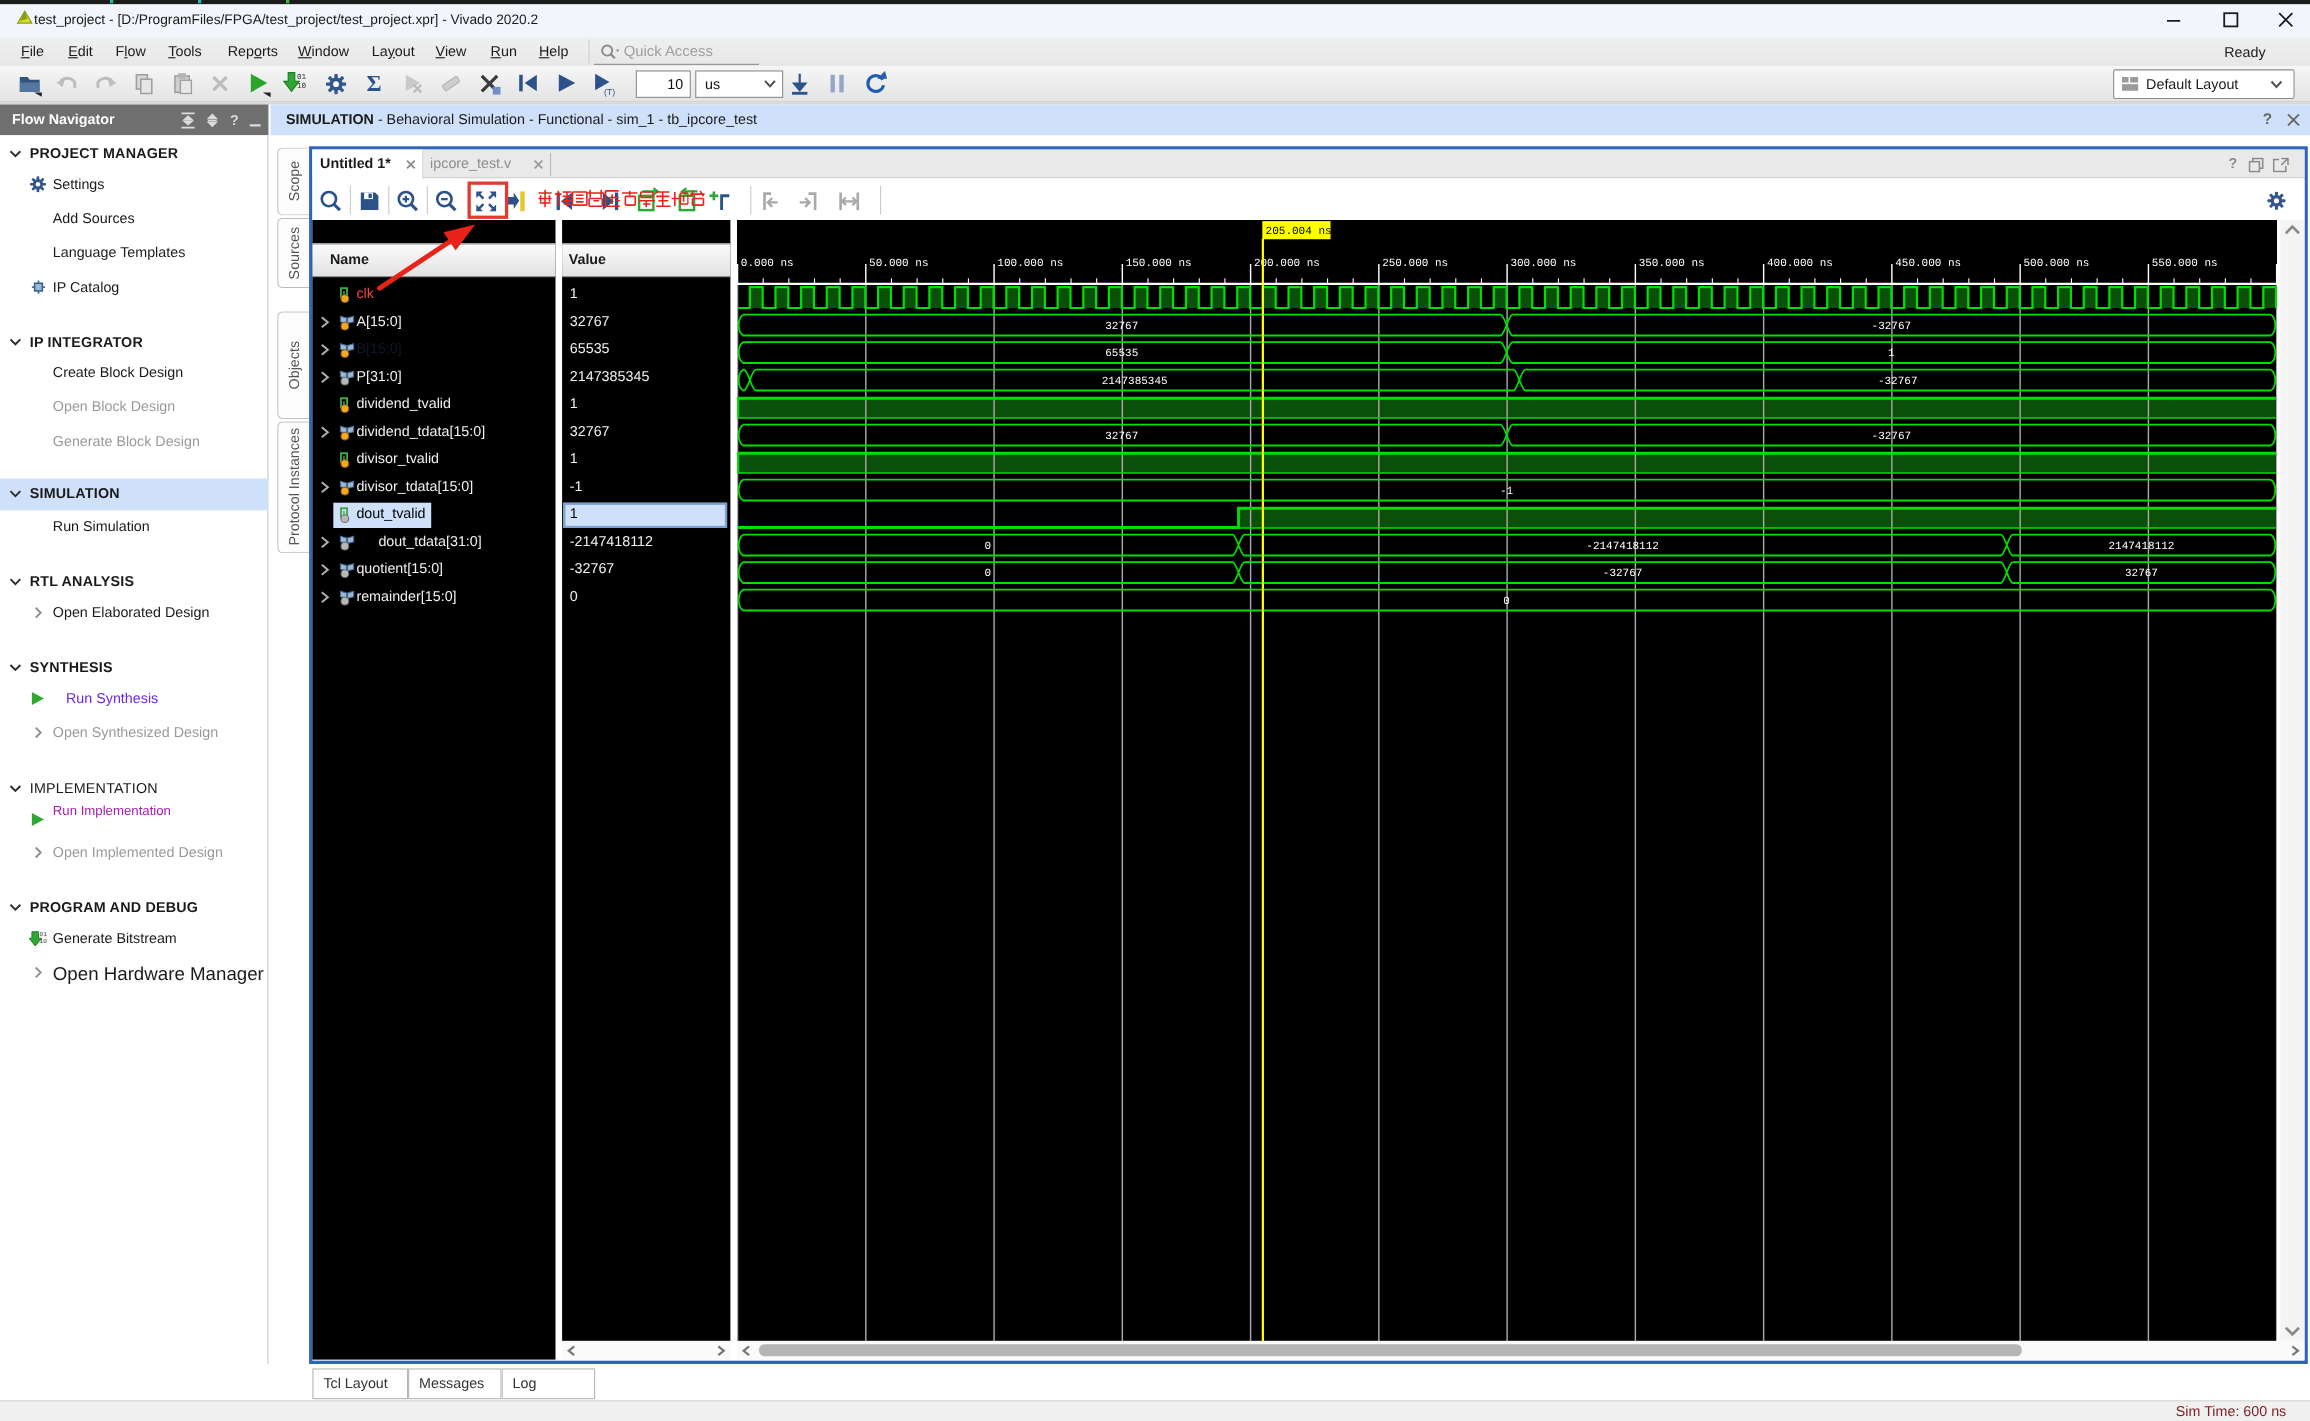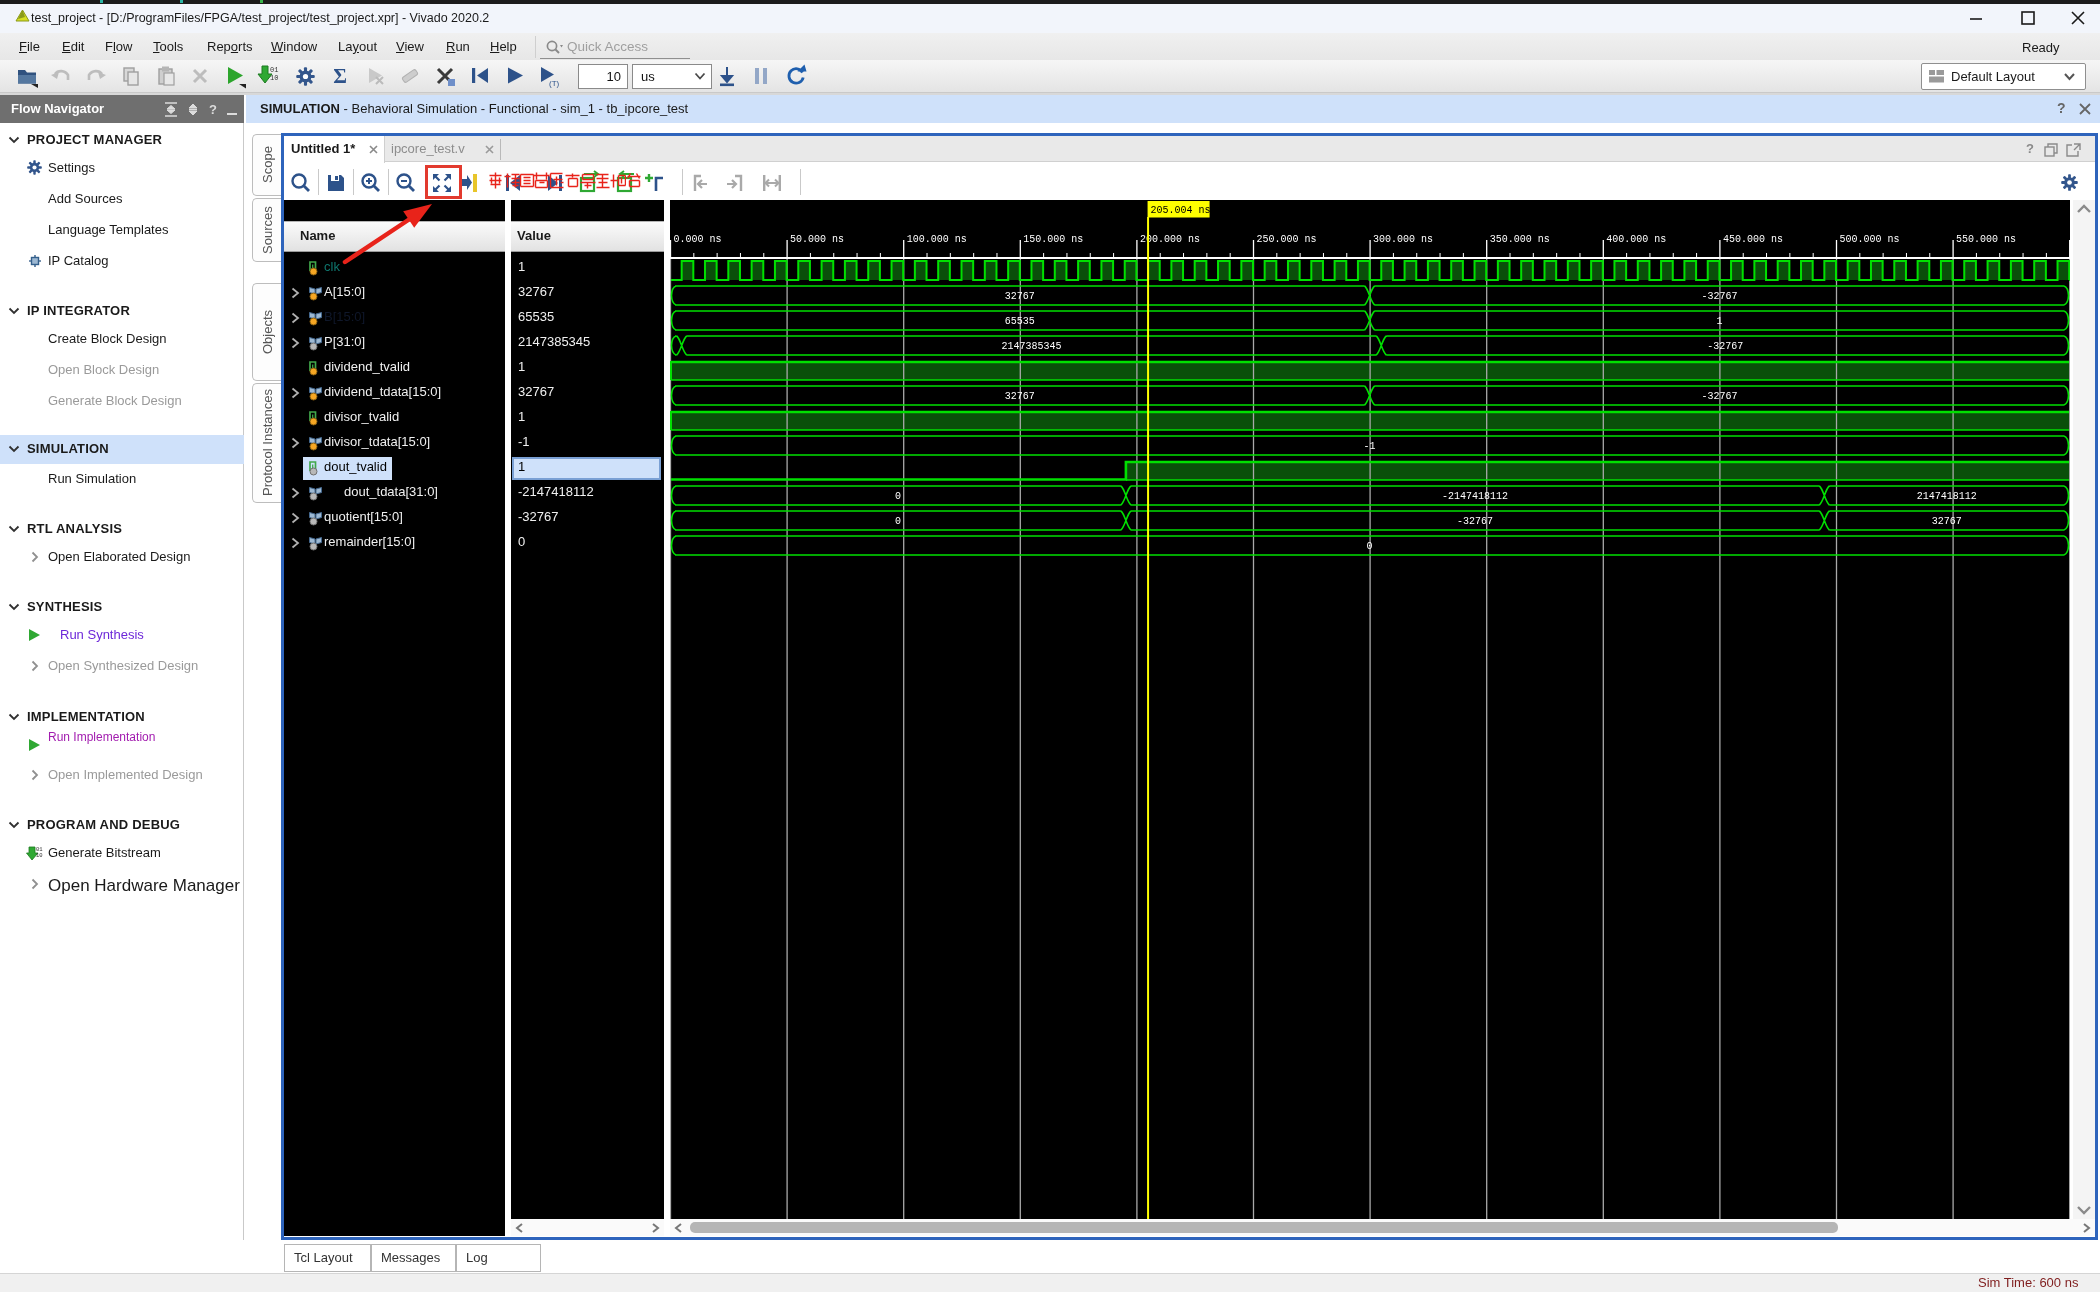--- a/index.html
+++ b/index.html
@@ -205,21 +205,21 @@
     <polygon points="2,1 13,7 2,13" fill="#2fa833"></polygon>
   </svg>
 <div style="position:absolute;left:60px;top:627px;font-size:13px;color:#6d28d9;white-space:nowrap">Run Synthesis</div>
 <svg style="position:absolute;left:31px;top:660px" width="8" height="12" viewBox="0 0 8 12">
     <path d="M1.5,1.5 L6,6 L1.5,10.5" fill="none" stroke="#909090" stroke-width="1.8"></path>
   </svg>
 <div style="position:absolute;left:48px;top:658px;font-size:13px;color:#9a9a9a;white-space:nowrap">Open Synthesized Design</div>
 <svg style="position:absolute;left:8px;top:713px" width="12" height="8" viewBox="0 0 12 8">
     <path d="M1.5,1.5 L6,6 L10.5,1.5" fill="none" stroke="#303030" stroke-width="1.8"></path>
   </svg>
-<div style="position:absolute;left:27px;top:709px;font-size:13px;font-weight:bold;color:#1a1a1a;letter-spacing:0.2px">IMPLEMENTATION</div>
+<div style="position:absolute;left:27px;top:709px;font-size:13px;font-weight:normal;color:#1a1a1a;letter-spacing:0.2px">IMPLEMENTATION</div>
 <svg style="position:absolute;left:27px;top:738px" width="14" height="14" viewBox="0 0 14 14">
     <polygon points="2,1 13,7 2,13" fill="#2fa833"></polygon>
   </svg>
 <div style="position:absolute;left:48px;top:730px;font-size:12px;color:#a21caf;white-space:nowrap">Run Implementation</div>
 <svg style="position:absolute;left:31px;top:769px" width="8" height="12" viewBox="0 0 8 12">
     <path d="M1.5,1.5 L6,6 L1.5,10.5" fill="none" stroke="#909090" stroke-width="1.8"></path>
   </svg>
 <div style="position:absolute;left:48px;top:767px;font-size:13px;color:#9a9a9a;white-space:nowrap">Open Implemented Design</div>
 <svg style="position:absolute;left:8px;top:821px" width="12" height="8" viewBox="0 0 12 8">
     <path d="M1.5,1.5 L6,6 L10.5,1.5" fill="none" stroke="#303030" stroke-width="1.8"></path>
@@ -354,21 +354,21 @@
 <div class="abs" style="left:670px;top:200px;width:1400px;height:1019px;background:#000"></div>
 <div class="abs" style="left:284px;top:221px;width:221px;height:31px;background:linear-gradient(#fbfbfb,#e2e2e2);border-top:1px solid #b5b5b5;border-bottom:1px solid #9a9a9a"></div>
 <div class="abs" style="left:300px;top:228px;font-size:13px;font-weight:bold;color:#1a1a1a">Name</div>
 <div class="abs" style="left:511px;top:221px;width:153px;height:31px;background:linear-gradient(#fbfbfb,#e2e2e2);border-top:1px solid #b5b5b5;border-bottom:1px solid #9a9a9a"></div>
 <div class="abs" style="left:517px;top:228px;font-size:13px;font-weight:bold;color:#1a1a1a">Value</div>
 <svg style="position:absolute;left:307px;top:259px" width="17" height="17" viewBox="0 0 17 17">
     <path d="M3,12 V3 H8.5 V10" fill="none" stroke="#41a84b" stroke-width="1.7"></path>
     <path d="M5.7,10 V5.5" fill="none" stroke="#41a84b" stroke-width="1.3"></path>
     <circle cx="6.5" cy="12.5" r="3.5" fill="#f5a623" stroke="#8a6010" stroke-width="1"></circle>
   </svg>
-<div style="position:absolute;left:324px;top:259px;font-size:13px;color:#0f766e;white-space:nowrap">clk</div>
+<div style="position:absolute;left:324px;top:259px;font-size:13px;color:#ef4444;white-space:nowrap">clk</div>
 <div style="position:absolute;left:518px;top:259px;font-size:13px;color:#f0f0f0;white-space:nowrap">1</div>
 <svg style="position:absolute;left:290px;top:287px" width="10" height="12" viewBox="0 0 10 12">
     <path d="M2.5,1.5 L8,6 L2.5,10.5" fill="none" stroke="#b0b0b0" stroke-width="1.8"></path>
   </svg>
 <svg style="position:absolute;left:307px;top:284px" width="17" height="17" viewBox="0 0 17 17">
     <path d="M2.5,3.5 L8,5 V10 L2.5,8.5 z" fill="#9db8d2" stroke="#44688e" stroke-width="1"></path>
     <path d="M14.5,3.5 L9,5 V10 L14.5,8.5 z" fill="#9db8d2" stroke="#44688e" stroke-width="1"></path>
     <circle cx="6.5" cy="12.5" r="3.5" fill="#f5a623" stroke="#8a6010" stroke-width="1"></circle>
   </svg>
 <div style="position:absolute;left:324px;top:284px;font-size:13px;color:#f0f0f0;white-space:nowrap">A[15:0]</div>

